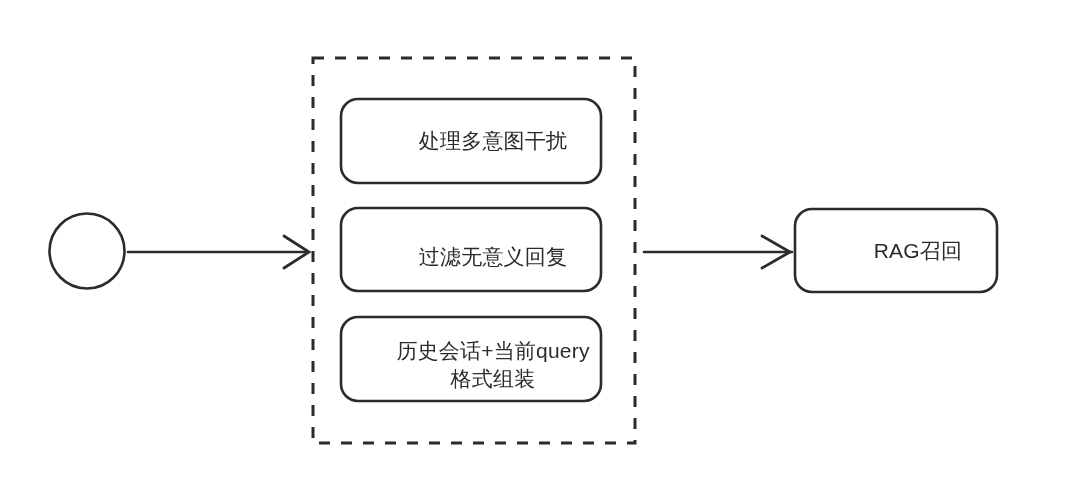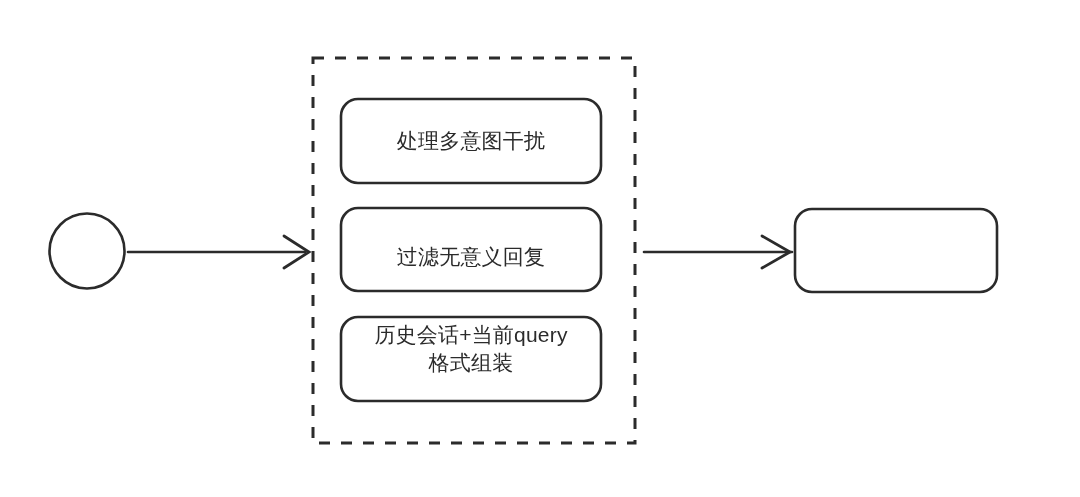--- a/index.html
+++ b/index.html
@@ -29,20 +29,21 @@
     display: flex;
     align-items: center;
     justify-content: center;
     text-align: center;
     color: #2b2b2b;
     font-size: 21px;
     line-height: 1.32;
     letter-spacing: 0.2px;
     white-space: pre-line;
     pointer-events: none;
+    margin-left: 22px;
   }
   .start-label {
     font-size: 18px;
   }
   .rag-label {
     font-size: 21px;
   }
 </style>
 </head>
 <body>
@@ -70,17 +71,18 @@
     </g>
 
     <rect x="795" y="209" width="202" height="83" rx="17" ry="17" fill="#ffffff" stroke="#2b2b2b" stroke-width="2.6"></rect>
   </svg>
 
 
   <div class="node-label" style="left:341px; top:99px; width:260px; height:84px;">处理多意图干扰</div>
 
   <div class="node-label" style="left:341px; top:208px; width:260px; height:97px;border-radius:6px;">过滤无意义回复</div>
 
-  <div class="node-label" style="left:341px; top:307px; width:260px; height:84px;">历史会话+当前query
+  <div class="node-label" style="left:341px; top:323px; width:260px; height:84px;">历史会话+当前query
 格式组装</div>
 
+  <div class="node-label rag-label" style="left:795px; top:209px; width:202px; height:83px;">RAG召回</div>
 
 </div>
 
 </body></html>

